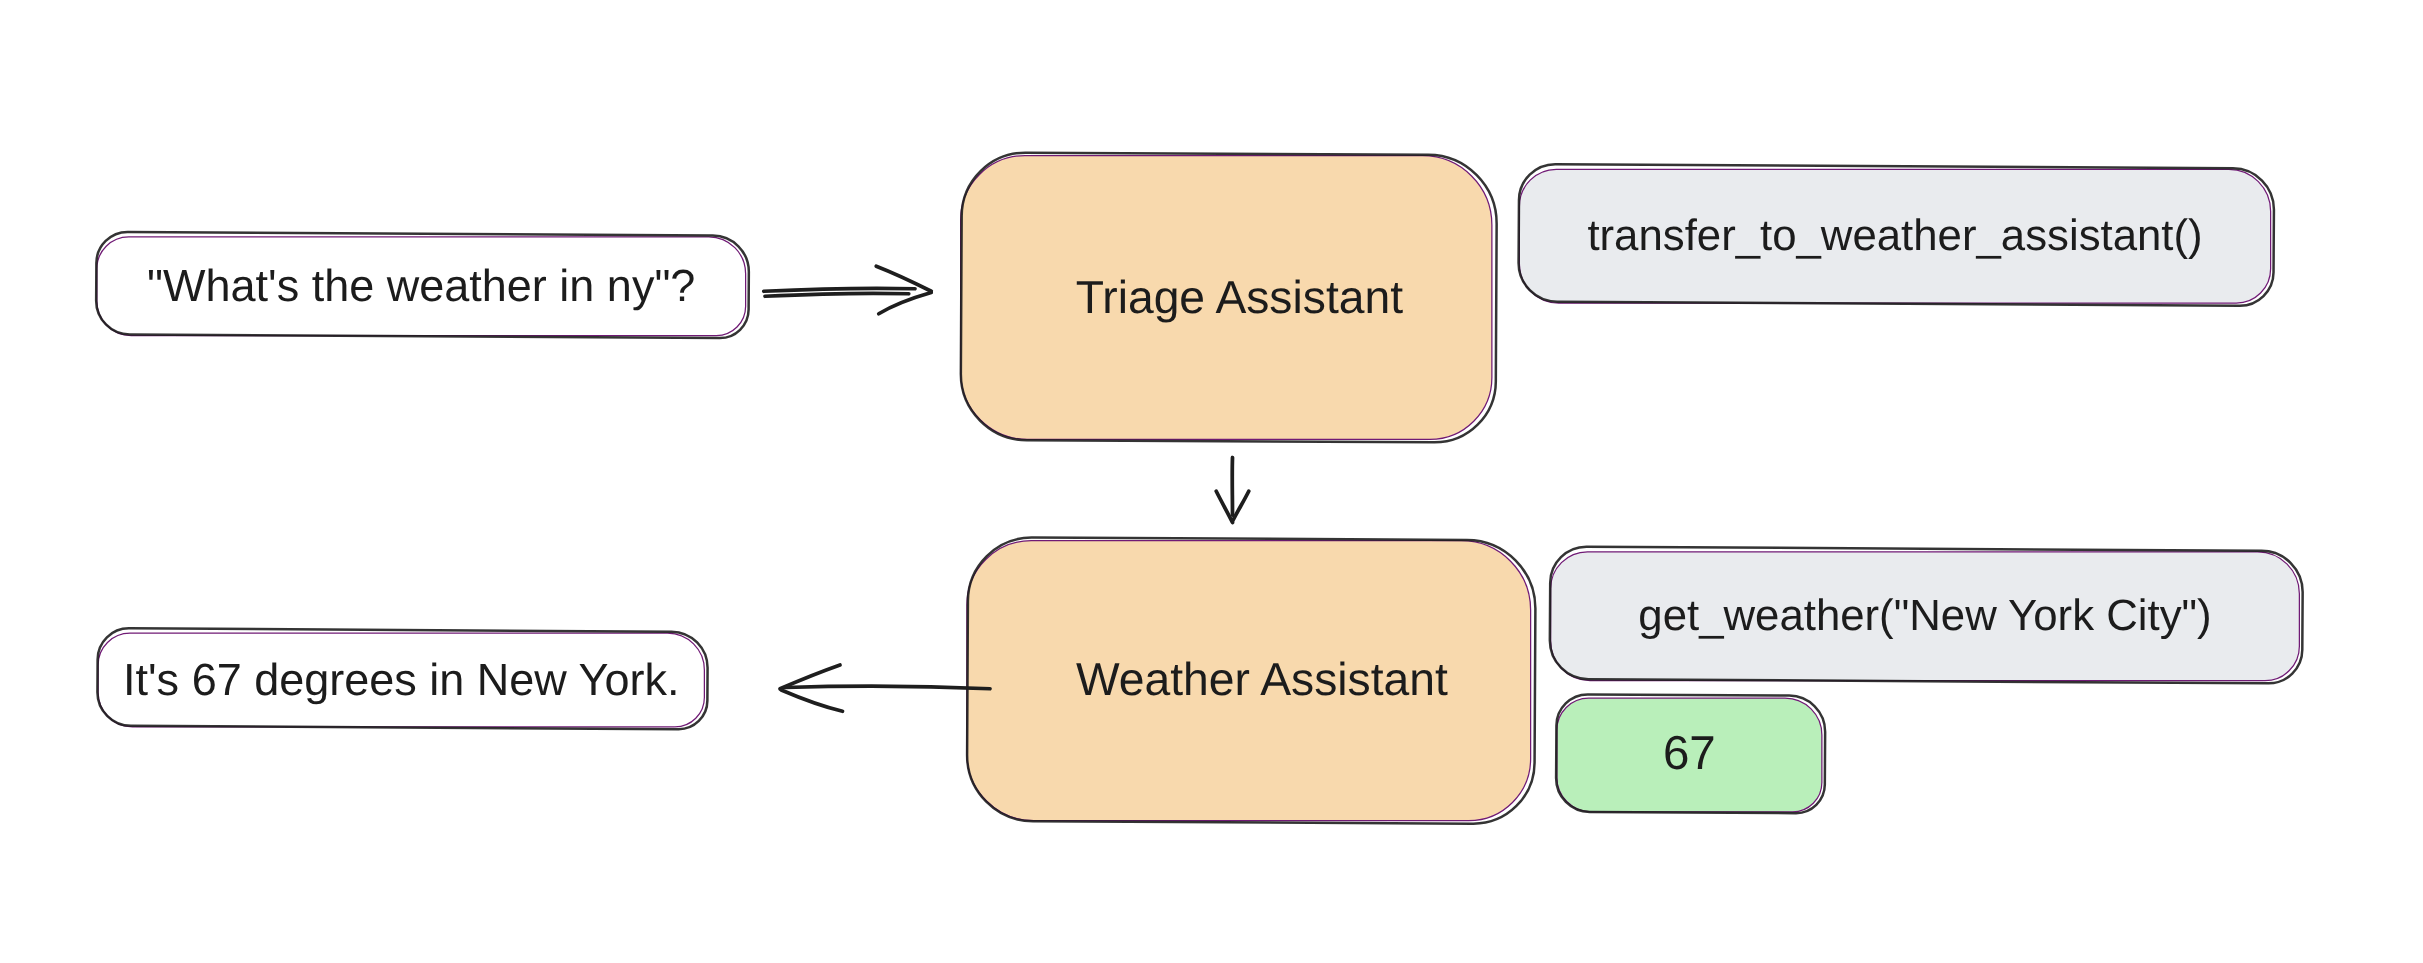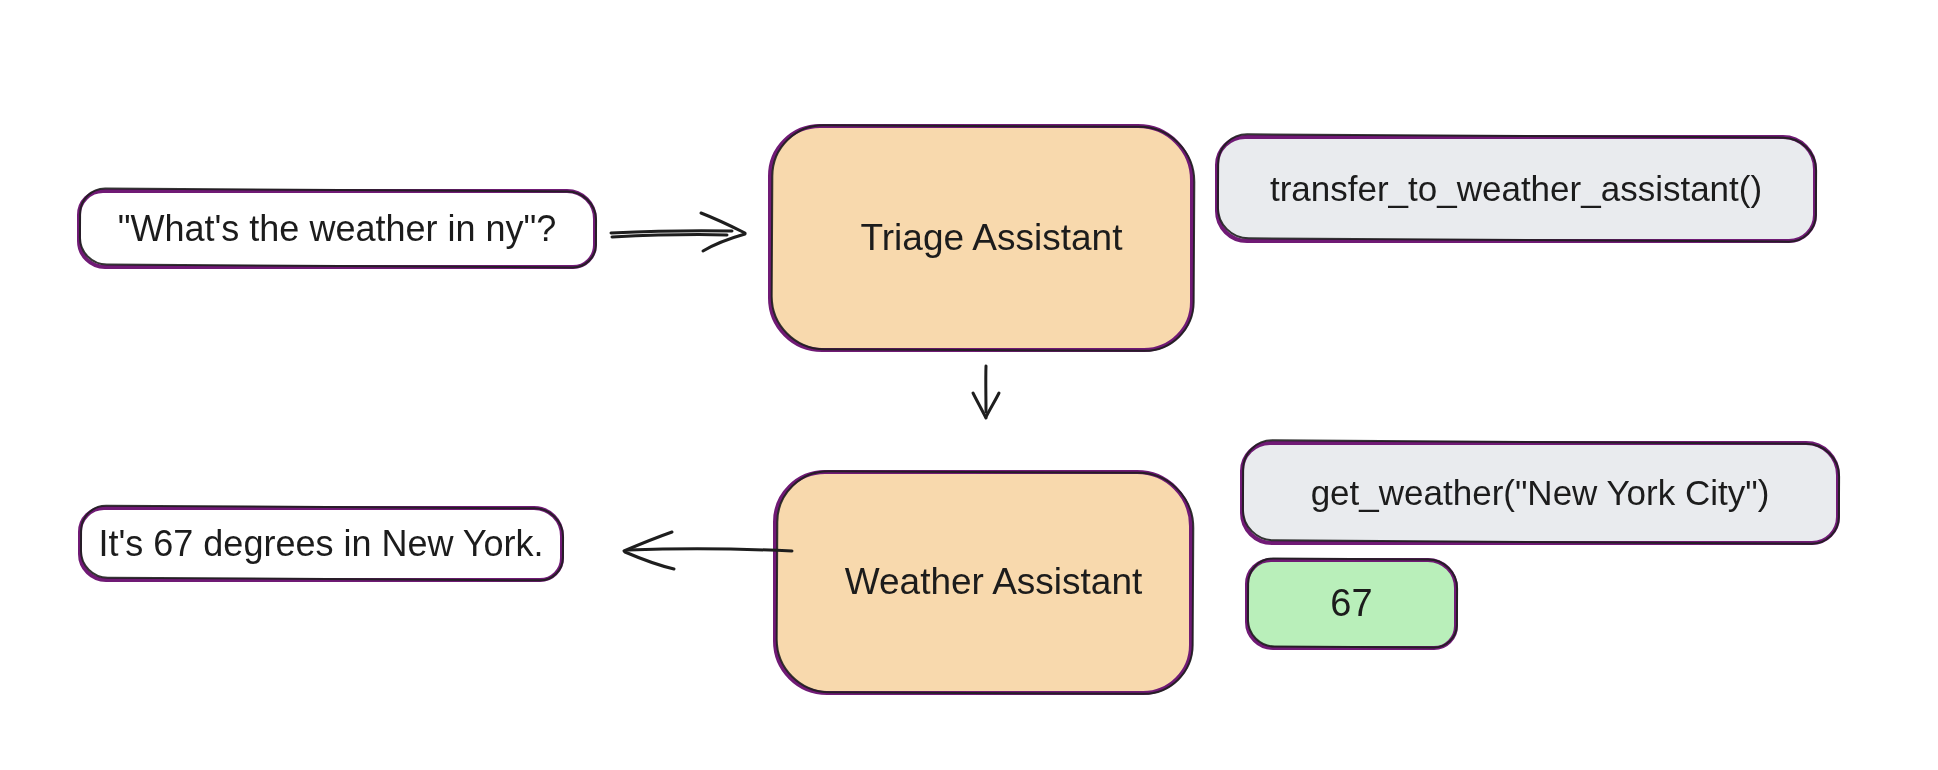--- a/index.html
+++ b/index.html
@@ -15,21 +15,21 @@
     background: #ffffff;
     overflow: hidden;
     color: #1c1c1c;
   }
   .node {
     position: absolute;
     display: flex;
     align-items: center;
     justify-content: center;
     box-sizing: border-box;
-    border: 4px solid #701a75;
+    border: 1px solid #701a75;
     text-align: center;
     line-height: 1.15;
   }
   
   .sketch::before {
     content: "";
     position: absolute;
     inset: -3px;
     border: 2px solid rgba(30,30,30,0.9);
     border-radius: inherit;
@@ -65,21 +65,21 @@
   .arrow path {
     fill: none;
     stroke: #1e1e1e;
     stroke-width: 3;
     stroke-linecap: round;
   }
   
   #user-query     { left: 77px;   top: 189px; width: 520px; height: 80px; }
   #triage         { left: 768px;  top: 124px; width: 426px; height: 228px; }
   #transfer-call  { left: 1215px; top: 135px; width: 602px; height: 108px; }
-  #weather        { left: 773px;  top: 432px; width: 420px; height: 225px; margin-top: 38px; }
+  #weather        { left: 773px;  top: 432px; width: 452px; height: 225px; }
   #get-weather    { left: 1240px; top: 441px; width: 600px; height: 104px; }
   #tool-result    { left: 1245px; top: 558px; width: 213px; height: 92px; align-items: center; }
   #final-response { left: 78px;   top: 506px; width: 486px; height: 76px; }
   #arrow-right    { left: 608px;  top: 205px; }
   #arrow-down     { left: 968px;  top: 362px; }
   #arrow-left     { left: 618px;  top: 523px; }
 </style>
 </head>
 <body>
 

